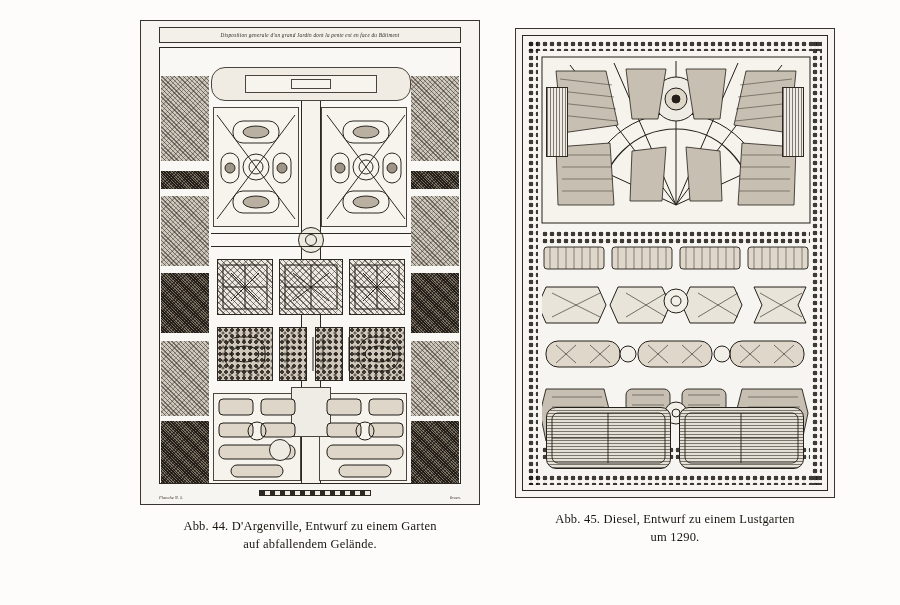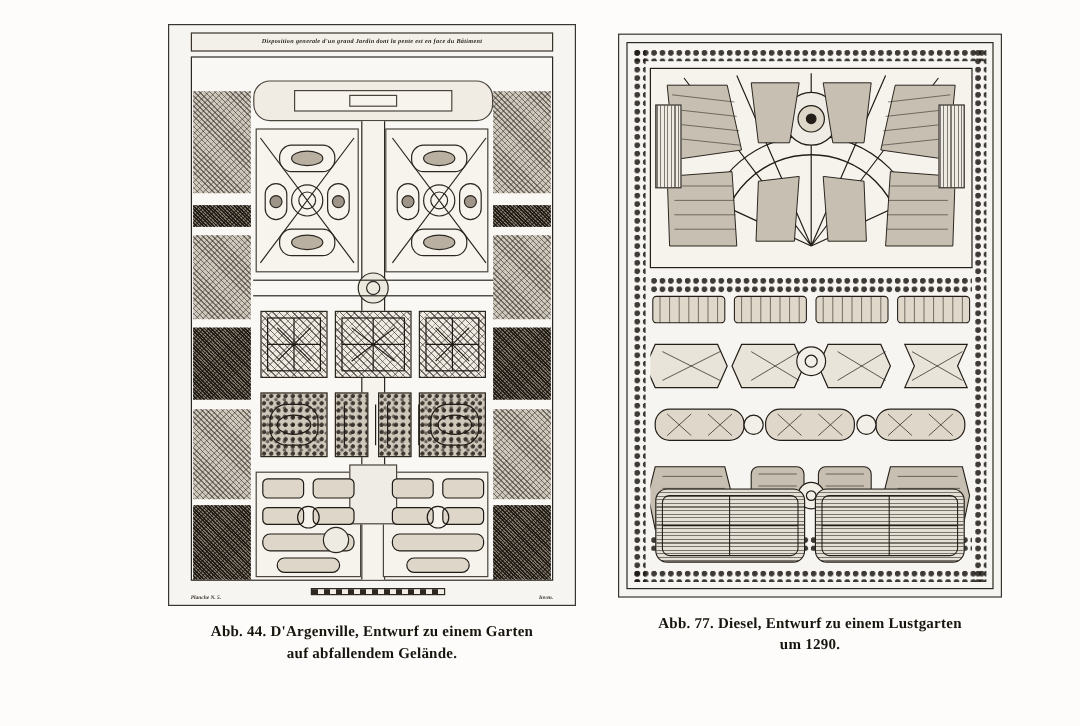--- a/index.html
+++ b/index.html
@@ -17,21 +17,20 @@
   .page {
     position: relative;
     width: 900px;
     height: 605px;
     background: #fdfcfa;
   }
 
   
   .figure {
     position: absolute;
-    font-weight: bold;
   }
   .fig-left  { left: 140px; top: 20px;  width: 340px; }
   .fig-right { left: 515px; top: 28px;  width: 320px; }
 
   .plate {
     position: relative;
     background: #f7f5f1;
     border: 1px solid #3a3530;
     box-sizing: border-box;
     overflow: hidden;
@@ -407,18 +406,18 @@
       </svg>
       <svg class="b" style="right:30px; bottom:28px;" width="125" height="62" viewBox="0 0 125 62">
         <g stroke="#231e18" stroke-width=".9" fill="none">
           <rect x="6" y="6" width="113" height="50" rx="6"></rect>
           <path d="M62 6 V56 M6 31 H119"></path>
         </g>
       </svg>
     </div>
 
     <div class="caption">
-      <span>Abb. 77.  Diesel, Entwurf zu einem Lustgarten</span>
+      <span>Abb. 45.  Diesel, Entwurf zu einem Lustgarten</span>
       <span class="l2">um 1290.</span>
     </div>
   </div>
 
 </div>
 
 </body></html>

